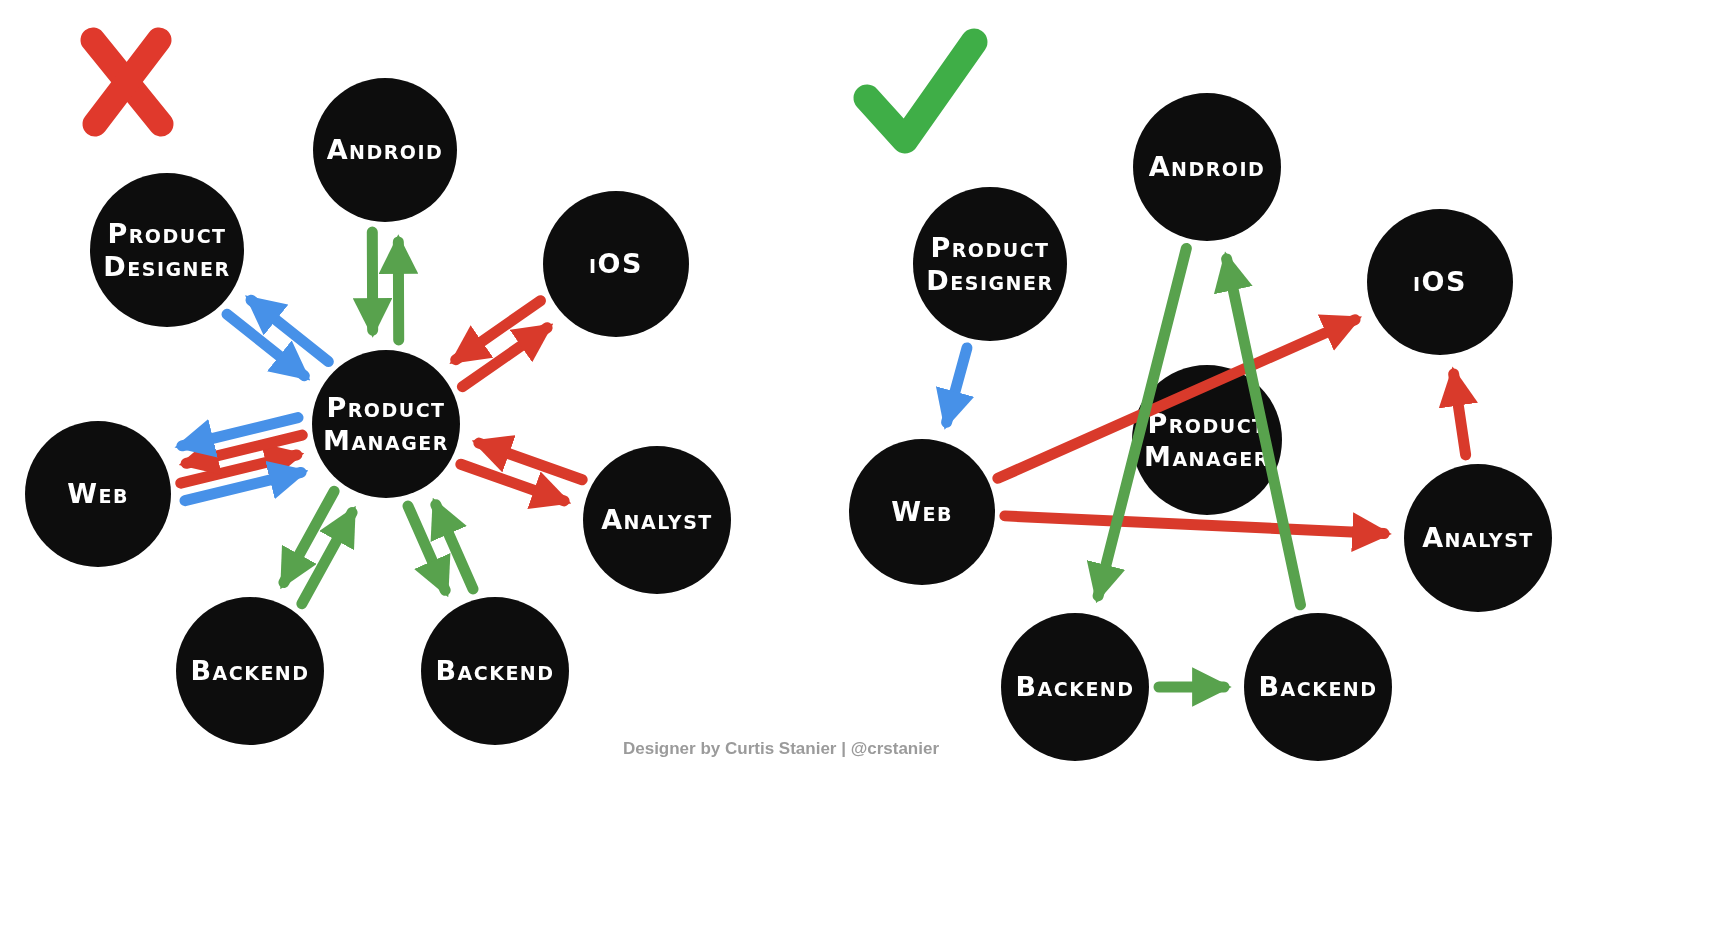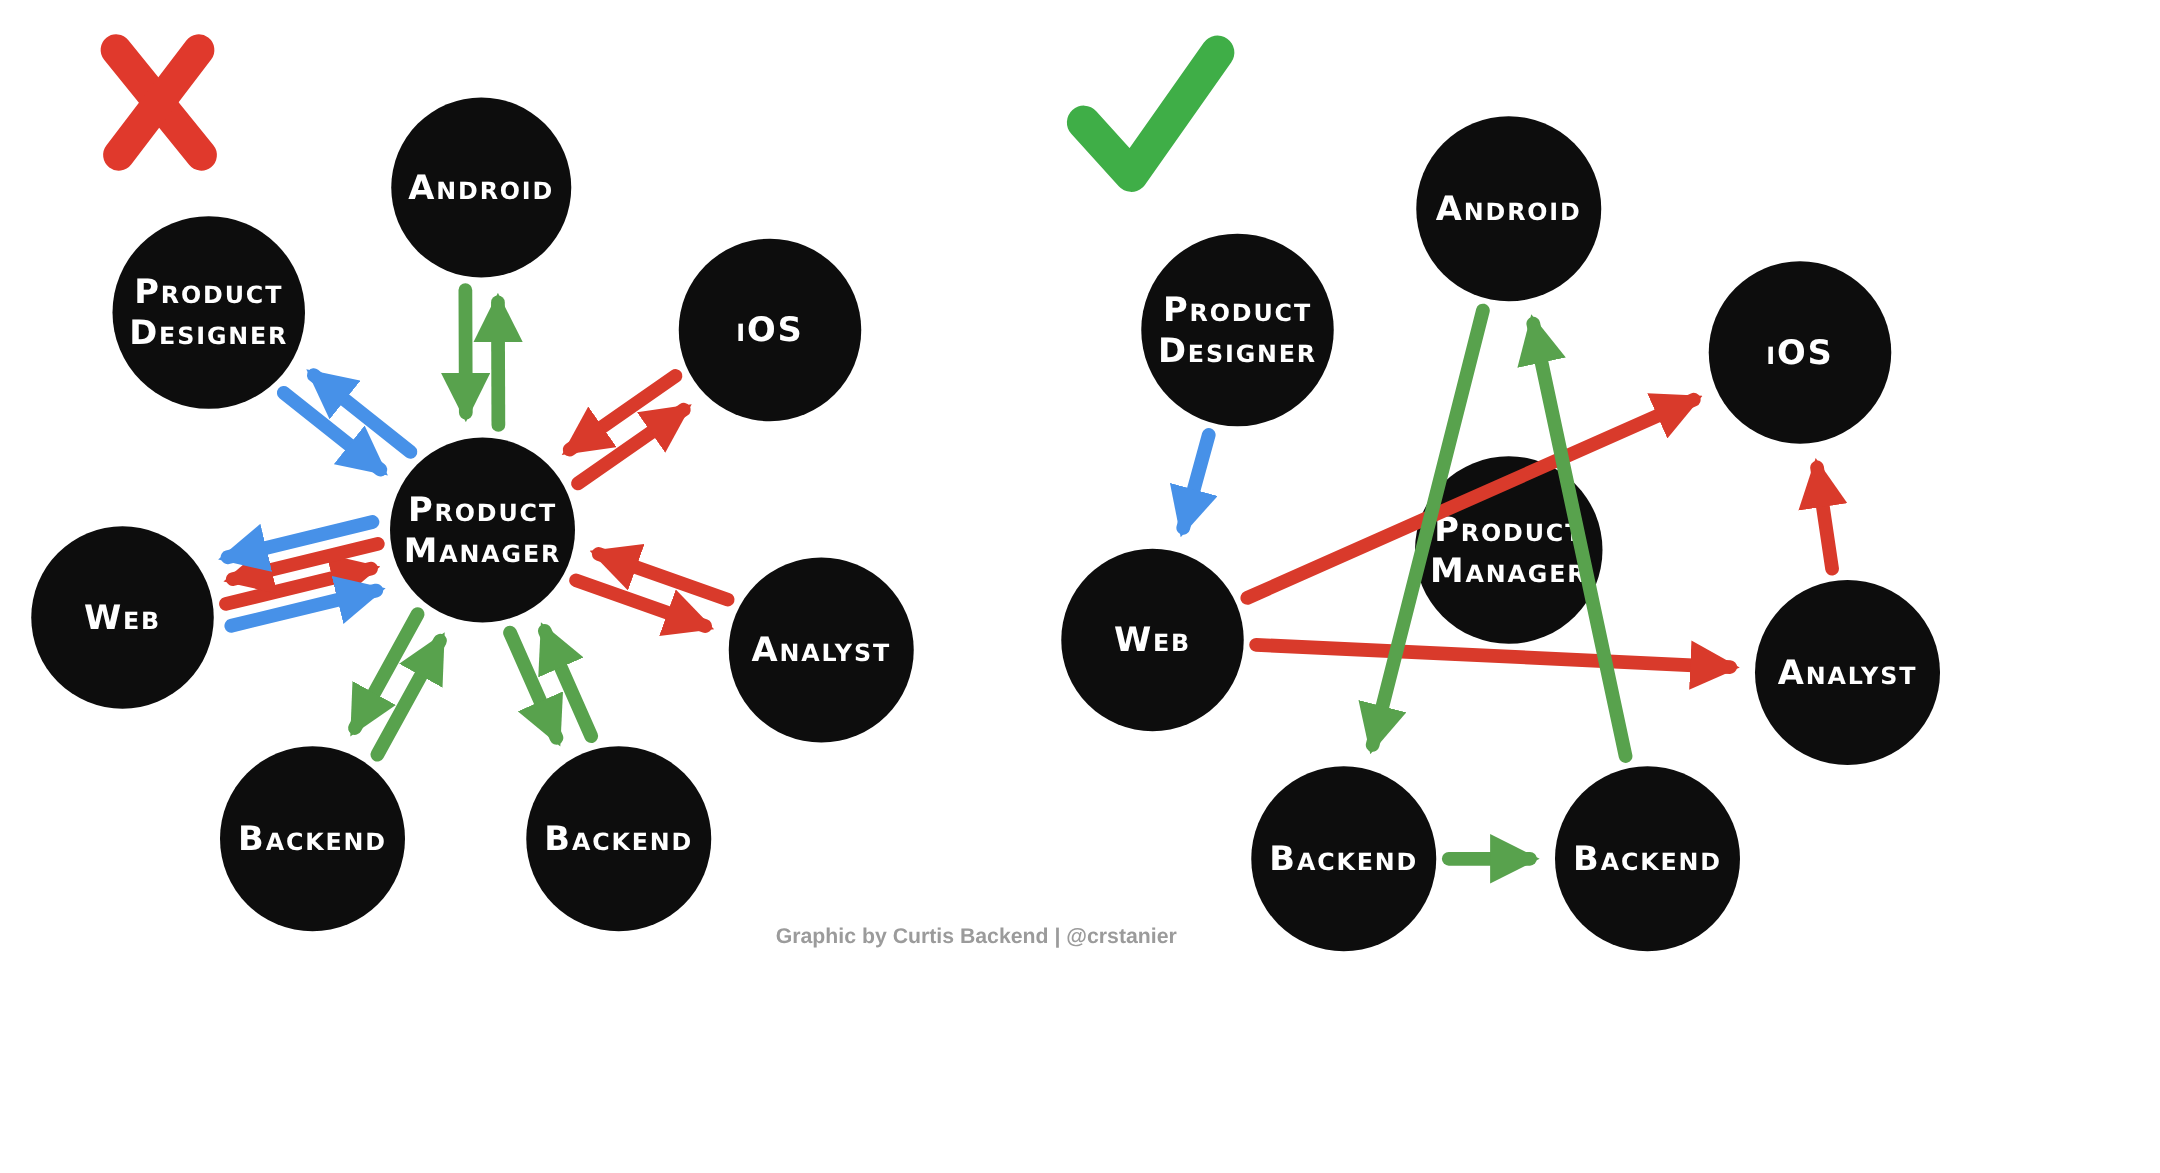--- a/index.html
+++ b/index.html
@@ -140,14 +140,14 @@
         </g>
         <line x1="966.9942989844676" y1="347.9031448801768" x2="946.592301085569" y2="422.31043133498343" stroke="#4791e8" stroke-width="11" stroke-linecap="round" marker-end="url(#head-blue)"></line>
         <line x1="997.8584315927558" y1="478.31768481402736" x2="1355.001998335828" y2="319.7404254493428" stroke="#d93a2b" stroke-width="11" stroke-linecap="round" marker-end="url(#head-red)"></line>
         <line x1="1004.9093988613937" y1="515.8770582201371" x2="1384.1026085184214" y2="533.6091147868327" stroke="#d93a2b" stroke-width="11" stroke-linecap="round" marker-end="url(#head-red)"></line>
         <line x1="1465.6663871726594" y1="454.9103977947586" x2="1453.6550713445556" y2="373.99205958437443" stroke="#d93a2b" stroke-width="11" stroke-linecap="round" marker-end="url(#head-red)"></line>
         <line x1="1186.332415827637" y1="248.41775583052075" x2="1098.128010859549" y2="595.8896541896554" stroke="#58a24d" stroke-width="11" stroke-linecap="round" marker-end="url(#head-green)"></line>
         <line x1="1300.4642950042057" y1="604.8507513710534" x2="1226.623288923865" y2="258.9289210847735" stroke="#58a24d" stroke-width="11" stroke-linecap="round" marker-end="url(#head-green)"></line>
         <line x1="1159" y1="687" x2="1224" y2="687" stroke="#58a24d" stroke-width="11" stroke-linecap="round" marker-end="url(#head-green)"></line>
       </g>
     </svg>
-  <div class="attribution">Graphic by Curtis Backend | @crstanier</div>
+  <div class="attribution">Designer by Curtis Stanier | @crstanier</div>
 </div>
 
 </body></html>

